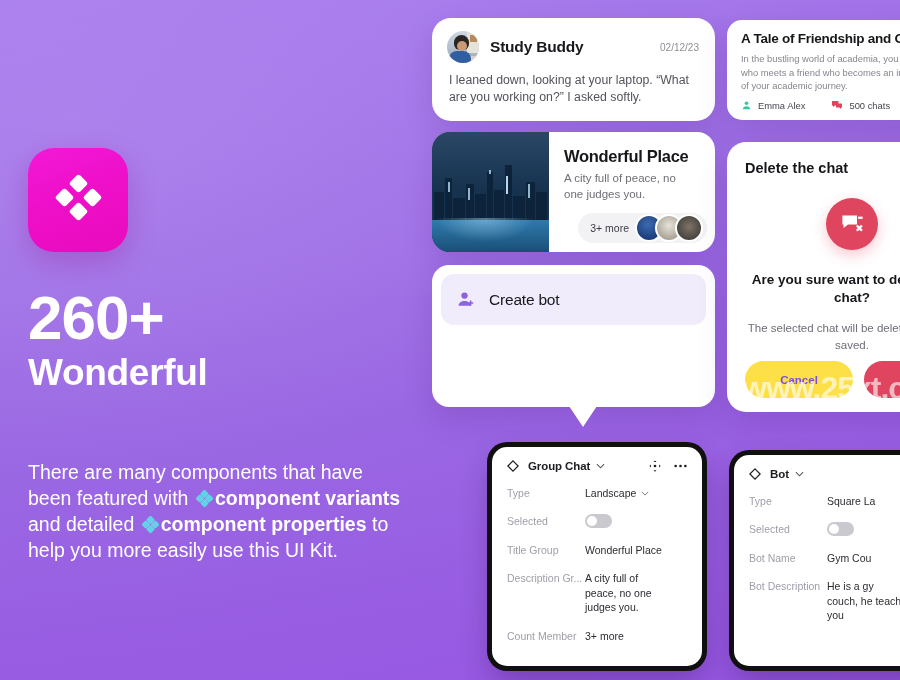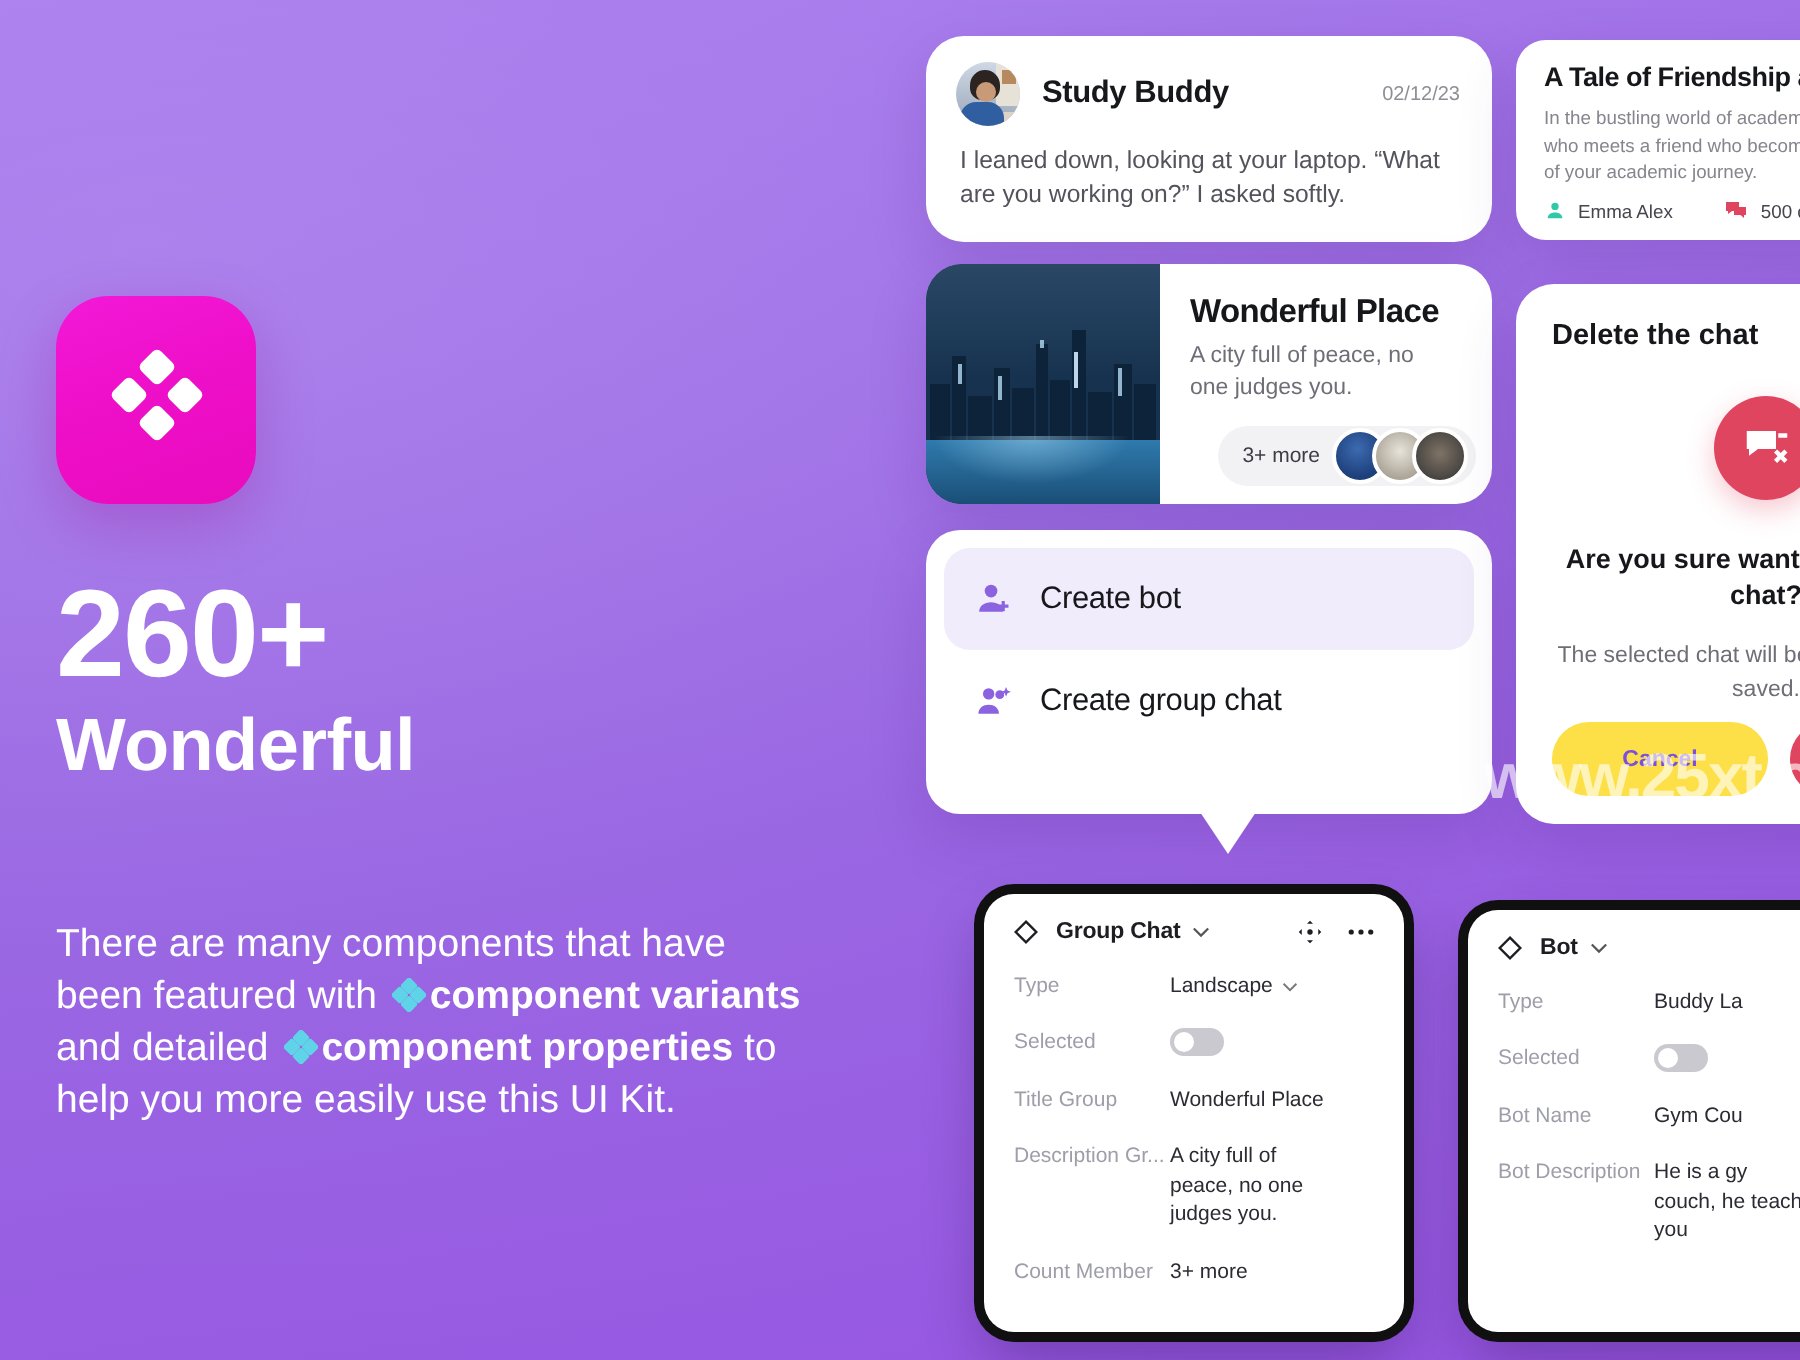--- a/index.html
+++ b/index.html
@@ -40,21 +40,21 @@
   .para{
     margin-top:68px;font-size:19.5px;line-height:1.33;color:#fff;width:380px;
   }
   .para b{font-weight:700;}
   .gem{
     display:inline-block;width:17px;height:17px;vertical-align:-2px;margin:0 2px;
   }
 
   
   .card{position:absolute;background:#fff;border-radius:18px;z-index:5;
-        box-shadow:0 12px 30px rgba(70,20,120,.16);margin-left:31px;}
+        box-shadow:0 12px 30px rgba(70,20,120,.16);}
 
   
   #studyCard{left:432px;top:18px;width:283px;height:103px;border-radius:19px;padding:0;}
   .sb-row{display:flex;align-items:center;padding:13px 16px 0 15px;}
   .avatar{
     width:32px;height:32px;border-radius:50%;flex:none;overflow:hidden;position:relative;
     background:linear-gradient(180deg,#cfd8e4 0%,#9aa7b8 100%);
   }
   .avatar .hair{position:absolute;left:7px;top:4px;width:15px;height:15px;border-radius:50% 50% 40% 40%;background:#2c2420;}
   .avatar .face{position:absolute;left:10px;top:10px;width:10px;height:10px;border-radius:50%;background:#c99a77;}
@@ -237,29 +237,20 @@
 
   <div class="card" id="createCard">
     <div class="mi active">
       <svg width="19" height="19" viewBox="0 0 24 24">
         <circle cx="9.5" cy="7" r="4" fill="#8b63e0"></circle>
         <path d="M2 20c0-3.8 3.4-6 7.5-6s7.5 2.2 7.5 6z" fill="#8b63e0"></path>
         <path d="M18.2 13.2v2.3h2.3v2h-2.3v2.3h-2v-2.3h-2.3v-2h2.3v-2.3z" fill="#8b63e0"></path>
       </svg>
       <span class="mi-label">Create bot</span>
     </div>
-    <div class="mi">
-      <svg width="19" height="19" viewBox="0 0 24 24">
-        <circle cx="8" cy="7.5" r="3.6" fill="#8b63e0"></circle>
-        <circle cx="15" cy="8" r="2.8" fill="#8b63e0"></circle>
-        <path d="M1.5 20c0-3.5 3-5.6 6.5-5.6s6.5 2.1 6.5 5.6z" fill="#8b63e0"></path>
-        <path d="M19 3.2l.9 2.1 2.1.9-2.1.9-.9 2.1-.9-2.1L16 6.2l2.1-.9z" fill="#8b63e0"></path>
-      </svg>
-      <span class="mi-label">Create group chat</span>
-    </div>
     <div class="tail"></div>
   </div>
 
   <div class="card" id="taleCard">
     <div class="tale-title">A Tale of Friendship and Growth</div>
     <div class="tale-sub">In the bustling world of academia, you are a student who meets a friend who becomes an important part of your academic journey.</div>
     <div class="tale-meta">
       <span class="meta-it">
         <svg width="11" height="11" viewBox="0 0 24 24">
           <circle cx="12" cy="7" r="4" fill="#2fc9a8"></circle>
@@ -352,21 +343,21 @@
         <path d="M7 1l6 6-6 6-6-6z" fill="none" stroke="#1d1d22" stroke-width="1.4"></path>
       </svg>
       <span class="p-title">Bot</span>
       <svg class="chev" width="9" height="6" viewBox="0 0 10 6">
           <path d="M1 1l4 4 4-4" fill="none" stroke="#555" stroke-width="1.2"></path>
         </svg>
     </div>
 
     <div class="prow">
       <span class="plab">Type</span>
-      <span class="pval">Buddy La</span>
+      <span class="pval">Square La</span>
     </div>
     <div class="prow">
       <span class="plab">Selected</span>
       <span class="toggle"></span>
     </div>
     <div class="prow">
       <span class="plab">Bot Name</span>
       <span class="pval">Gym Cou</span>
     </div>
     <div class="prow">

